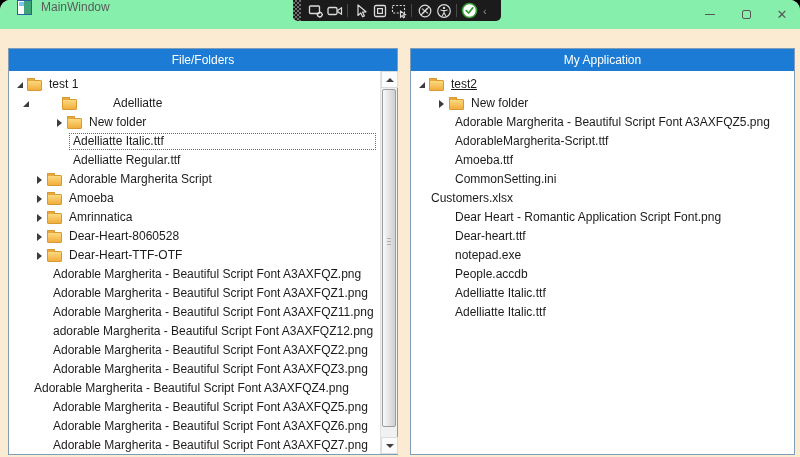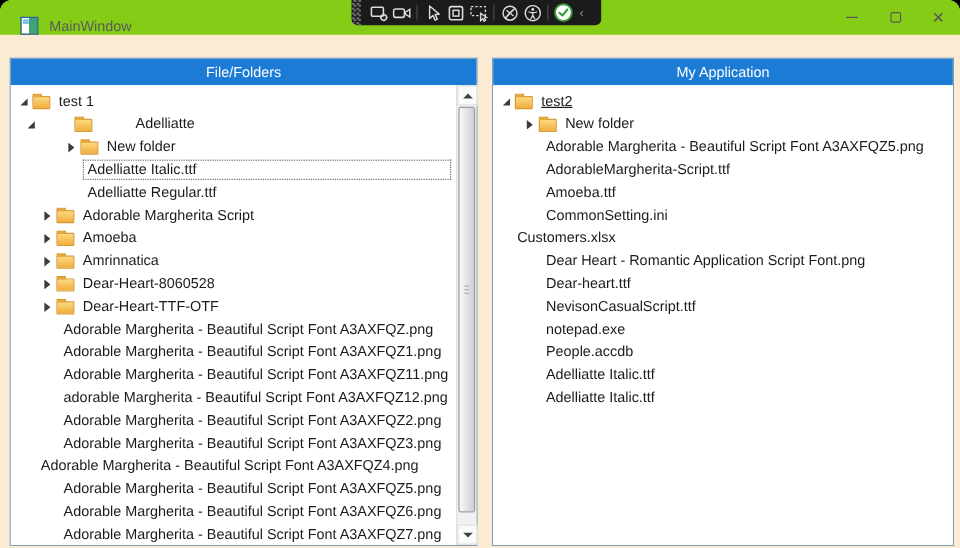--- a/index.html
+++ b/index.html
@@ -1,21 +1,21 @@
 <!DOCTYPE html>
 <html><head>
 <meta charset="utf-8">
 <style>
   * { margin:0; padding:0; box-sizing:border-box; }
   html,body { width:800px; height:457px; overflow:hidden; background:#000; font-family:"Liberation Sans", sans-serif; }
 
   .window { position:absolute; inset:0; background:#FAEBD2; border-radius:10px 10px 0 0; overflow:hidden; }
 
   
-  .titlebar { position:absolute; left:0; top:0; width:100%; height:29px; background:#84cc16; display:flex; align-items:flex-end; }
+  .titlebar { position:absolute; left:0; top:0; width:100%; height:29px; background:#86efac; display:flex; align-items:flex-start; }
   .app-icon { width:15px; height:15px; margin-left:17px; border:1px solid #2B5FA3; background:linear-gradient(to right,#FFFFFF 0 45%, #3FA37A 45% 100%); position:relative; }
   .app-icon::before { content:""; position:absolute; left:1px; top:1px; width:5px; height:4px; background:#7EC4E8; }
   .title-text { margin-left:9px; font-size:12px; color:#5B5B5B; }
   .win-buttons { margin-left:auto; display:flex; height:100%; }
   .win-btn { width:36px; height:100%; display:flex; align-items:center; justify-content:center; color:#585858; font-size:13px; }
   .glyph-min { width:10px; height:1px; background:#585858; }
   .glyph-max { width:9px; height:9px; border:1px solid #585858; border-radius:2px; }
   .glyph-close { font-size:13px; line-height:1; color:#585858; }
 
   
@@ -300,23 +300,20 @@
           <div class="trow" style="padding-left: 16px;">
             <span class="tlabel">Customers.xlsx</span>
           </div>
           <div class="trow" style="padding-left: 40px;">
             <span class="tlabel">Dear Heart - Romantic Application Script Font.png</span>
           </div>
           <div class="trow" style="padding-left: 40px;">
             <span class="tlabel">Dear-heart.ttf</span>
           </div>
           <div class="trow" style="padding-left: 40px;">
-            <span class="tlabel">NevisonCasualScript.ttf</span>
-          </div>
-          <div class="trow" style="padding-left: 40px;">
             <span class="tlabel">notepad.exe</span>
           </div>
           <div class="trow" style="padding-left: 40px;">
             <span class="tlabel">People.accdb</span>
           </div>
           <div class="trow" style="padding-left: 40px;">
             <span class="tlabel">Adelliatte Italic.ttf</span>
           </div>
           <div class="trow" style="padding-left: 40px;">
             <span class="tlabel">Adelliatte Italic.ttf</span>

